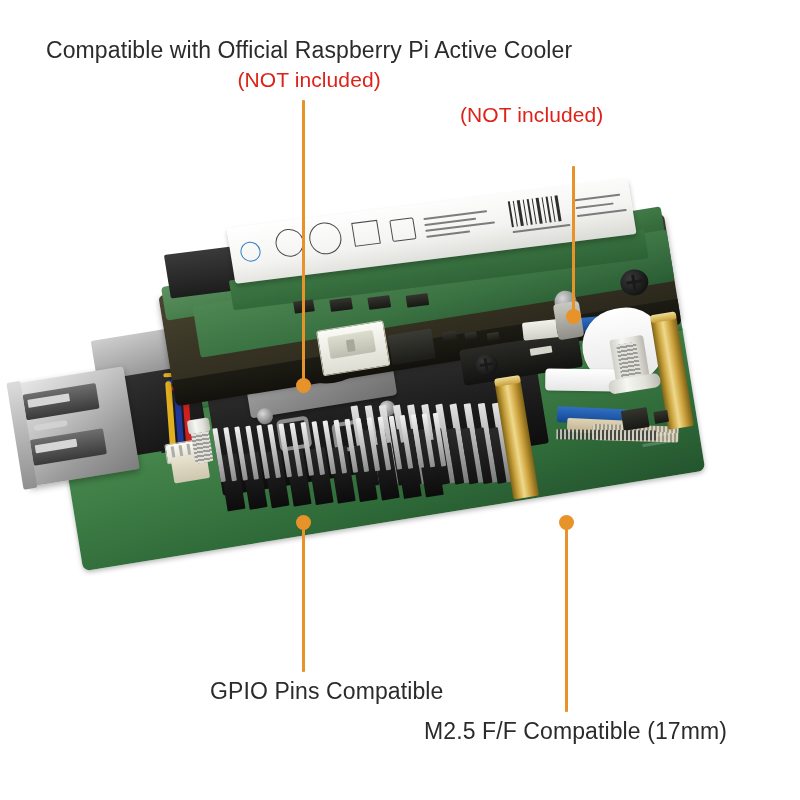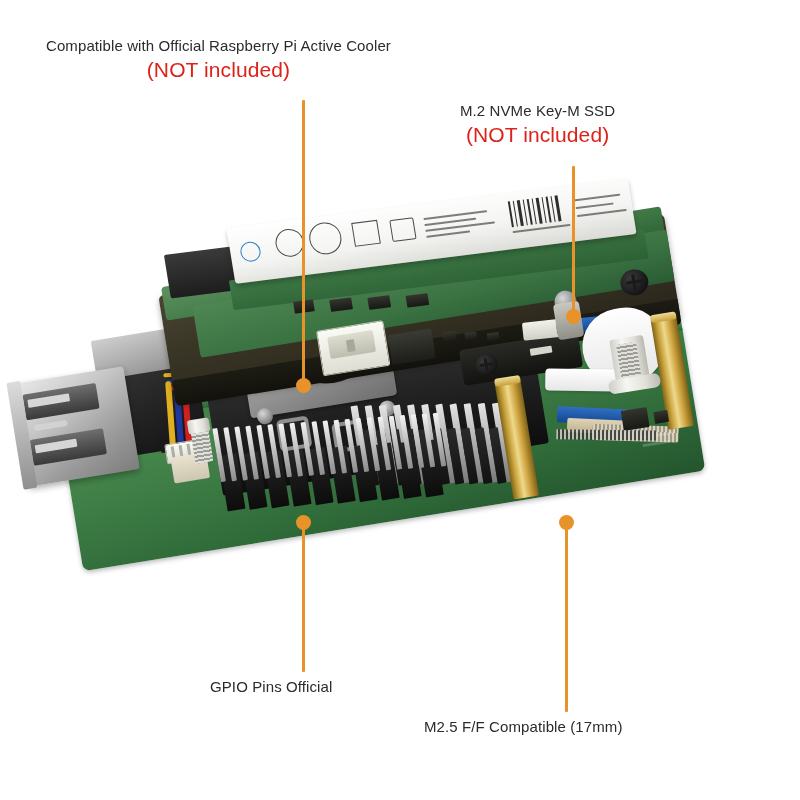--- a/index.html
+++ b/index.html
@@ -5,21 +5,21 @@
   html,body{margin:0;padding:0;}
   body{
     width:800px;height:800px;background:#ffffff;overflow:hidden;position:relative;
     font-family:"Liberation Sans","DejaVu Sans",sans-serif;
     -webkit-font-smoothing:antialiased;
   }
   #stage{position:absolute;left:0;top:0;width:800px;height:800px;}
 
   
   .callout{position:absolute;text-align:center;line-height:1.30;white-space:nowrap;}
-  .callout .l1{font-size:15px;color:#2b2b2b;letter-spacing:.1px;}
+  .callout .l1{font-size:23px;color:#2b2b2b;letter-spacing:.1px;}
   .callout .l2{font-size:21px;color:#dd2219;letter-spacing:.1px;}
   .c-cooler{left:46px;top:36px;}
   .c-ssd{left:460px;top:101px;}
   .c-gpio{left:210px;top:677px;font-size:21px;}
   .c-standoff{left:424px;top:717px;}
 
   
   .lead{position:absolute;background:#e8922a;width:3px;border-radius:1px;}
   .dot{position:absolute;width:15px;height:15px;border-radius:50%;background:#e8922a;}
 
@@ -416,28 +416,27 @@
   <div class="lead" style="left:301.5px;top:100px;height:285px;"></div>
   <div class="dot" style="left:296px;top:378px;"></div>
   <div class="callout c-cooler">
     <div class="l1">Compatible with Official Raspberry Pi Active Cooler</div>
     <div class="l2">(NOT included)</div>
   </div>
 
   <div class="lead" style="left:571.5px;top:166px;height:150px;"></div>
   <div class="dot" style="left:566px;top:309px;"></div>
   <div class="callout c-ssd">
-    <div class="l1">M.2 NVMe Key-M SSD</div>
     <div class="l2">(NOT included)</div>
   </div>
 
   <div class="lead" style="left:301.5px;top:522px;height:150px;"></div>
   <div class="dot" style="left:296px;top:515px;"></div>
   <div class="callout c-gpio">
-    <div class="l1">GPIO Pins Official</div>
+    <div class="l1">GPIO Pins Compatible</div>
   </div>
 
   <div class="lead" style="left:564.5px;top:522px;height:190px;"></div>
   <div class="dot" style="left:559px;top:515px;"></div>
   <div class="callout c-standoff">
     <div class="l1">M2.5 F/F Compatible (17mm)</div>
   </div>
 
 </div>
 

